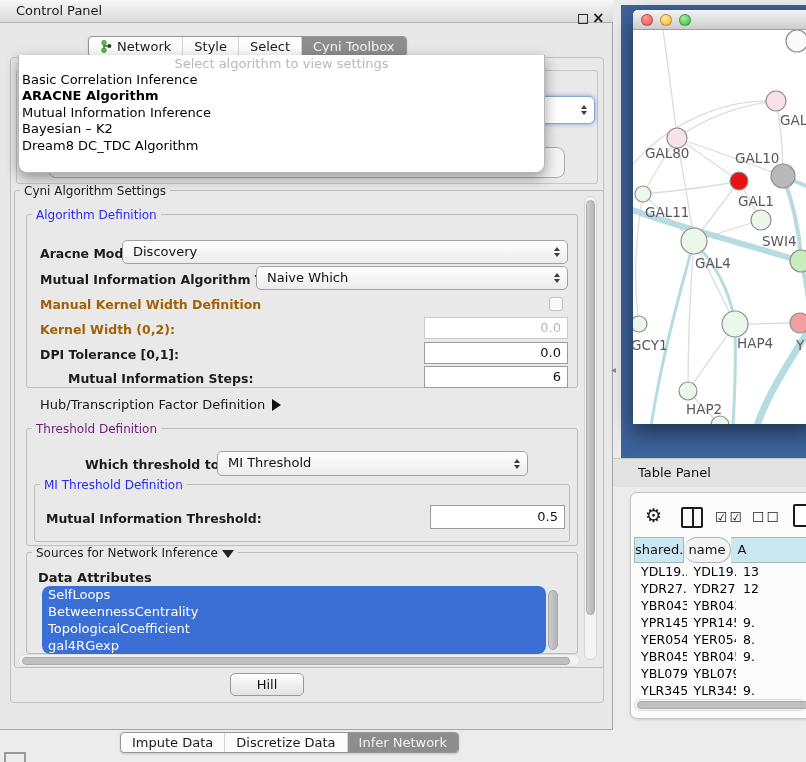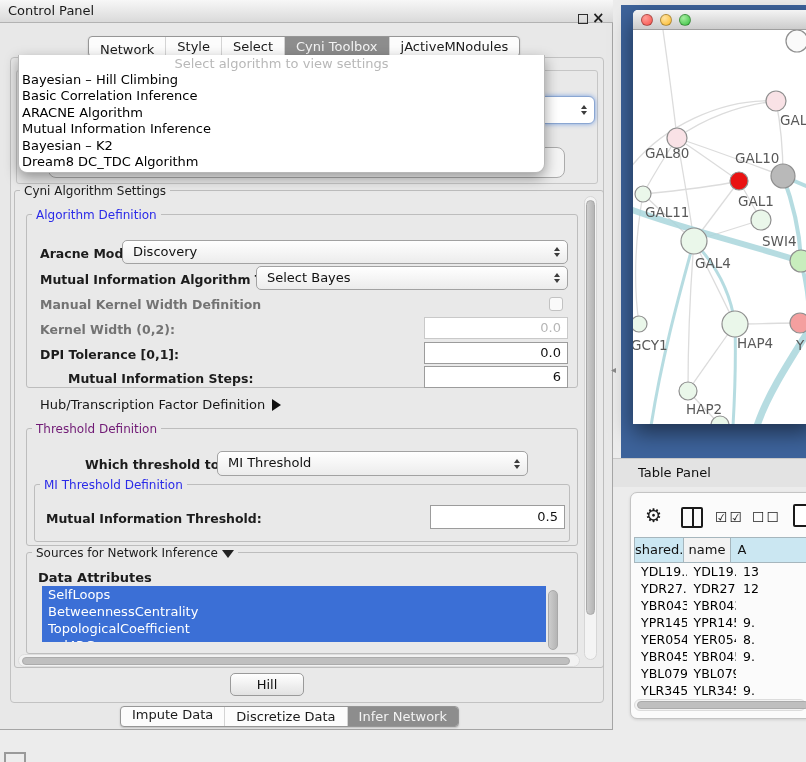--- a/index.html
+++ b/index.html
@@ -4,66 +4,66 @@
 <style>
   html,body{margin:0;padding:0;width:806px;height:762px;overflow:hidden;
     background:#ececec;font-family:"DejaVu Sans","Liberation Sans",sans-serif;}
   .abs{position:absolute;box-sizing:border-box;}
 
   
   #cp-window{left:0;top:8;width:613px;height:730px;background:#e8e8e8;
     border:1px solid #a5a5a5;border-left:none;}
   #cp-titlebar{left:0;top:8;width:613px;height:23px;
     background:linear-gradient(#f7f7f7,#dadada);border-bottom:1px solid #b2b2b2;
-    font-size:13px;color:#1a1a1a;line-height:22px;padding-left:8px;}
+    font-size:13px;color:#1a1a1a;line-height:22px;padding-left:16px;}
   #cp-float{left:578px;top:14px;width:10px;height:10px;border:1.5px solid #2e2e2e;background:transparent;}
   #cp-close{left:592px;top:9px;font-size:15px;font-weight:900;color:#1e1e1e;}
   #inner-panel{left:10px;top:57px;width:594px;height:646px;background:#e9e9e9;
     border:1px solid #c2c2c2;border-radius:4px;}
 
   
   .tabbar{display:flex;align-items:stretch;height:21px;border:1px solid #969696;
     border-radius:4px;background:#fcfcfc;overflow:hidden;font-size:13px;color:#1a1a1a;
     box-shadow:0 1px 2px rgba(0,0,0,0.18);}
   .tab{display:flex;align-items:center;gap:5px;padding:0 11px;border-left:1px solid #d4d4d4;white-space:nowrap;}
-  .tab:first-child{border-left:none;flex-direction:column;}
+  .tab:first-child{border-left:none;}
   .tab.selected{background:#8d8d8d;color:#f3f3f3;}
   #top-tabs{left:88px;top:36px;}
-  #bottom-tabs{left:120px;top:706px;text-align:center;}
+  #bottom-tabs{left:120px;top:732px;text-align:center;}
 
   
   #inference-fieldset{left:16px;top:70px;width:582px;height:114px;border:1px solid #c6c6c6;border-radius:3px;}
   #algo-combo-fragment{left:543px;top:96px;width:52px;height:28px;background:#fff;
     border:1px solid #8aa6d2;border-radius:0 6px 6px 0;box-shadow:0 0 5px #7aa0e0;}
   #network-combo{left:48px;top:147px;width:517px;height:31px;background:#f4f4f4;
     border:1px solid #ababab;border-radius:8px;font-size:13px;color:#b4b4b4;
     line-height:29px;padding-left:25px;z-index:5;}
 
   
   #algo-popup{left:18px;top:55px;width:527px;height:118px;background:#fff;
     border:1px solid #b8b8b8;border-top:none;border-radius:0 0 9px 9px;
     box-shadow:0 5px 14px rgba(0,0,0,0.38);z-index:30;overflow:hidden;}
   #popup-prompt{height:17px;line-height:17px;text-align:center;font-size:13px;color:#b8b8b8;}
   .popup-item{height:16.4px;line-height:16.4px;font-size:13px;color:#000;padding-left:3px;white-space:nowrap;}
-  .popup-item.bold{font-weight:normal;}
+  .popup-item.bold{font-weight:bold;}
 
   
   .fieldset{border:1px solid #bdbdbd;border-radius:3px;}
   .legend{position:absolute;background:#e9e9e9;padding:0 4px;font-size:12px;color:#1c1c1c;white-space:nowrap;}
   .legend.blue{color:#2a2ae8;}
   .legend.green{color:#701a75;}
   #cyni-fieldset{left:14px;top:190px;width:590px;height:478px;}
   #algdef-fieldset{left:26px;top:214px;width:552px;height:174px;}
   #threshold-fieldset{left:26px;top:428px;width:552px;height:118px;}
   #mi-fieldset{left:34px;top:484px;width:536px;height:58px;}
   #sources-fieldset{left:26px;top:552px;width:552px;height:102px;}
 
   
   .lbl{font-size:12.5px;font-weight:bold;color:#1c1c1c;white-space:nowrap;}
-  .lbl.disabled{color:#737373;}
+  .lbl.disabled{color:#a16207;}
   .plain{font-size:13px;color:#161616;white-space:nowrap;display:flex;align-items:center;gap:7px;}
   .combo{background:linear-gradient(#ffffff,#ececec);border:1px solid #a2a2a2;border-radius:5px;
     font-size:13px;color:#111;line-height:22px;padding:0 24px 0 10px;overflow:hidden;white-space:nowrap;}
   .spin{position:absolute;right:7px;top:50%;transform:translateY(-50%);display:flex;
     flex-direction:column;gap:2px;}
   .spin i{display:block;width:0;height:0;border-left:3.5px solid transparent;border-right:3.5px solid transparent;}
   .spin .up{border-bottom:4px solid #3c3c3c;}
   .spin .dn{border-top:4px solid #3c3c3c;}
   .field{background:#fff;border:1px solid #9c9c9c;font-size:13px;color:#111;
     text-align:right;padding:0 6px;line-height:20px;}
@@ -72,21 +72,21 @@
     border:1px solid #c2c2c2;border-radius:3px;}
   .tri-right{width:0;height:0;border-top:6px solid transparent;border-bottom:6px solid transparent;border-left:9px solid #111;}
   .tri-down{display:inline-block;width:0;height:0;border-left:6px solid transparent;border-right:6px solid transparent;border-top:8px solid #222;vertical-align:-1px;margin-left:4px;}
 
   
   .sb-track-v{background:#f4f4f4;border:1px solid #d6d6d6;border-radius:7px;}
   .sb-thumb{background:linear-gradient(90deg,#cdcdcd,#b5b5b5);border:1px solid #a9a9a9;border-radius:5px;}
   .sb-thumb-h{background:#bfbfbf;border:1px solid #ababab;border-radius:5px;}
 
   
-  #attr-list{left:42px;top:586px;width:504px;height:56px;background:#fff;overflow:hidden;}
+  #attr-list{left:42px;top:586px;width:504px;height:68px;background:#fff;overflow:hidden;border-radius:8px;}
   .attr-item{height:17px;line-height:17px;background:#3b6fd6;color:#fff;font-size:13px;padding-left:6px;}
 
   
   #apply-btn{left:230px;top:673px;width:74px;height:23px;border:1px solid #9a9a9a;border-radius:5px;
     background:linear-gradient(#ffffff,#e2e2e2);font-size:13px;color:#111;text-align:center;line-height:21px;}
 
   #cp-mini-icon{left:4px;top:752px;width:22px;height:14px;border:2px solid #9a9a9a;background:#ededed;}
 
   
   #desktop-blue{left:621px;top:5px;width:185px;height:453px;background:#3d639b;}
@@ -153,38 +153,34 @@
     </div>
     <div class="tab">
       <span>Style</span>
     </div>
     <div class="tab">
       <span>Select</span>
     </div>
     <div class="tab selected">
       <span>Cyni Toolbox</span>
     </div>
-    <div class="tab">
-      <span>jActiveMNodules</span>
-    </div>
   </div>
 
 <div class="abs fieldset" id="inference-fieldset"></div>
 <div class="abs" id="algo-combo-fragment">
   <span class="spin">
       <i class="up"></i>
       <i class="dn"></i>
     </span>
 </div>
 <div class="abs" id="network-combo">gal-filtered sif default node</div>
 
 <div class="abs" id="algo-popup">
   <div id="popup-prompt">Select algorithm to view settings</div>
   <div id="popup-items">
-      <div class="popup-item">Bayesian – Hill Climbing</div>
       <div class="popup-item">Basic Correlation Inference</div>
       <div class="popup-item bold">ARACNE Algorithm</div>
       <div class="popup-item">Mutual Information Inference</div>
       <div class="popup-item">Bayesian – K2</div>
       <div class="popup-item">Dream8 DC_TDC Algorithm</div>
     </div>
 </div>
 
 <div class="abs fieldset" id="cyni-fieldset"></div>
 <span class="legend abs" style="left:20px;top:184px;">Cyni Algorithm Settings</span>
@@ -202,21 +198,21 @@
 <div class="abs combo" style="left:122px;top:240px;width:446px;height:24px;">
   <span>Discovery</span>
   <span class="spin">
       <i class="up"></i>
       <i class="dn"></i>
     </span>
 </div>
 
 <span class="lbl abs" style="left:40px;top:272px;">Mutual Information Algorithm Type:</span>
 <div class="abs combo" style="left:256px;top:266px;width:312px;height:24px;">
-  <span>Select Bayes</span>
+  <span>Naive Which</span>
   <span class="spin">
       <i class="up"></i>
       <i class="dn"></i>
     </span>
 </div>
 
 <span class="lbl disabled abs" style="left:40px;top:297px;">Manual Kernel Width Definition</span>
 <div class="abs" id="manual-kernel-checkbox"></div>
 
 <span class="lbl disabled abs" style="left:40px;top:322px;">Kernel Width (0,2):</span>
@@ -356,21 +352,21 @@
 <div class="abs" id="ic-split">
     <i></i>
   </div>
 <div class="abs tool-ic" id="ic-checks">☑☑</div>
 <div class="abs tool-ic" id="ic-boxes">☐☐</div>
 <div class="abs" id="ic-doc"></div>
 
 <div class="abs" id="data-table">
   <div class="th-row" id="tbl-head">
       <div class="th sel" style="width: 77px;">shared...</div>
-      <div class="th" style="width: 72px;">name</div>
+      <div class="th" style="width: 72px; border-radius: 13px;">name</div>
       <div class="th sel" style="width: 120px; text-align: left; padding-left: 7px;">A</div>
     </div>
   <div id="tbl-rows">
       <div class="tr">
         <div class="td" style="width: 77px;">YDL19...</div>
         <div class="td" style="width: 72px;">YDL19...</div>
         <div class="td" style="width: 120px;">13</div>
       </div>
       <div class="tr">
         <div class="td" style="width: 77px;">YDR27...</div>

